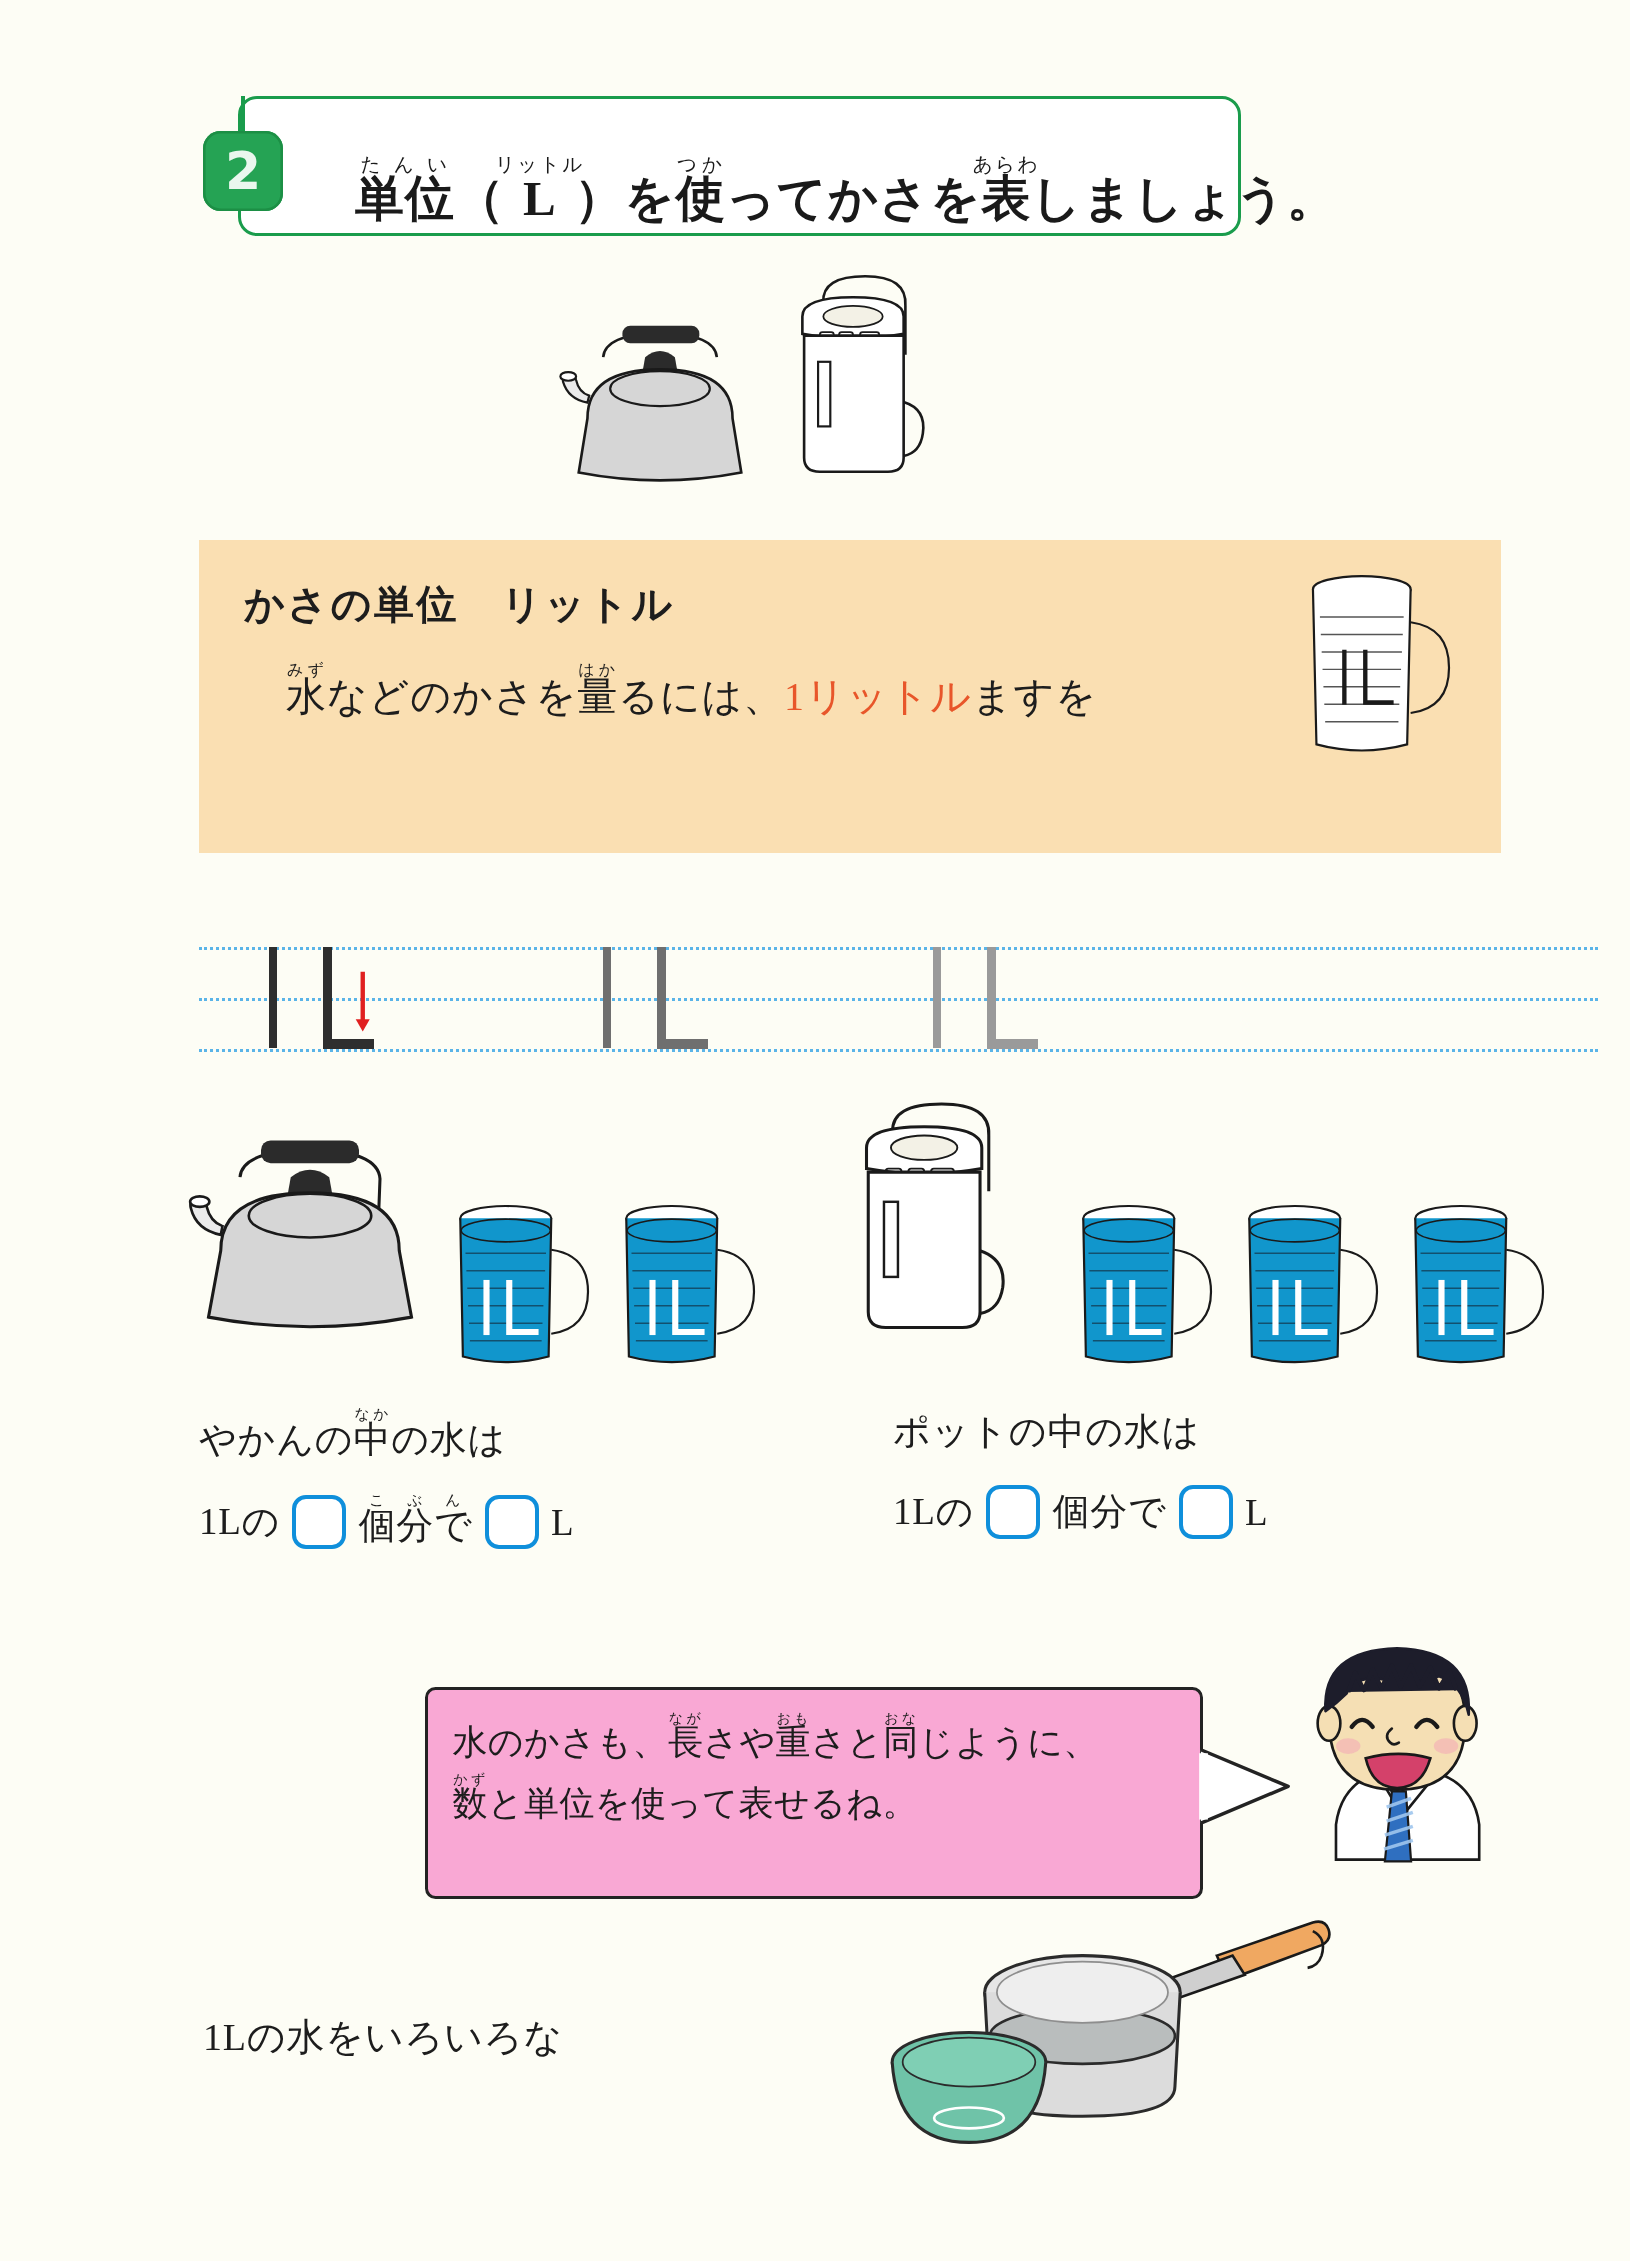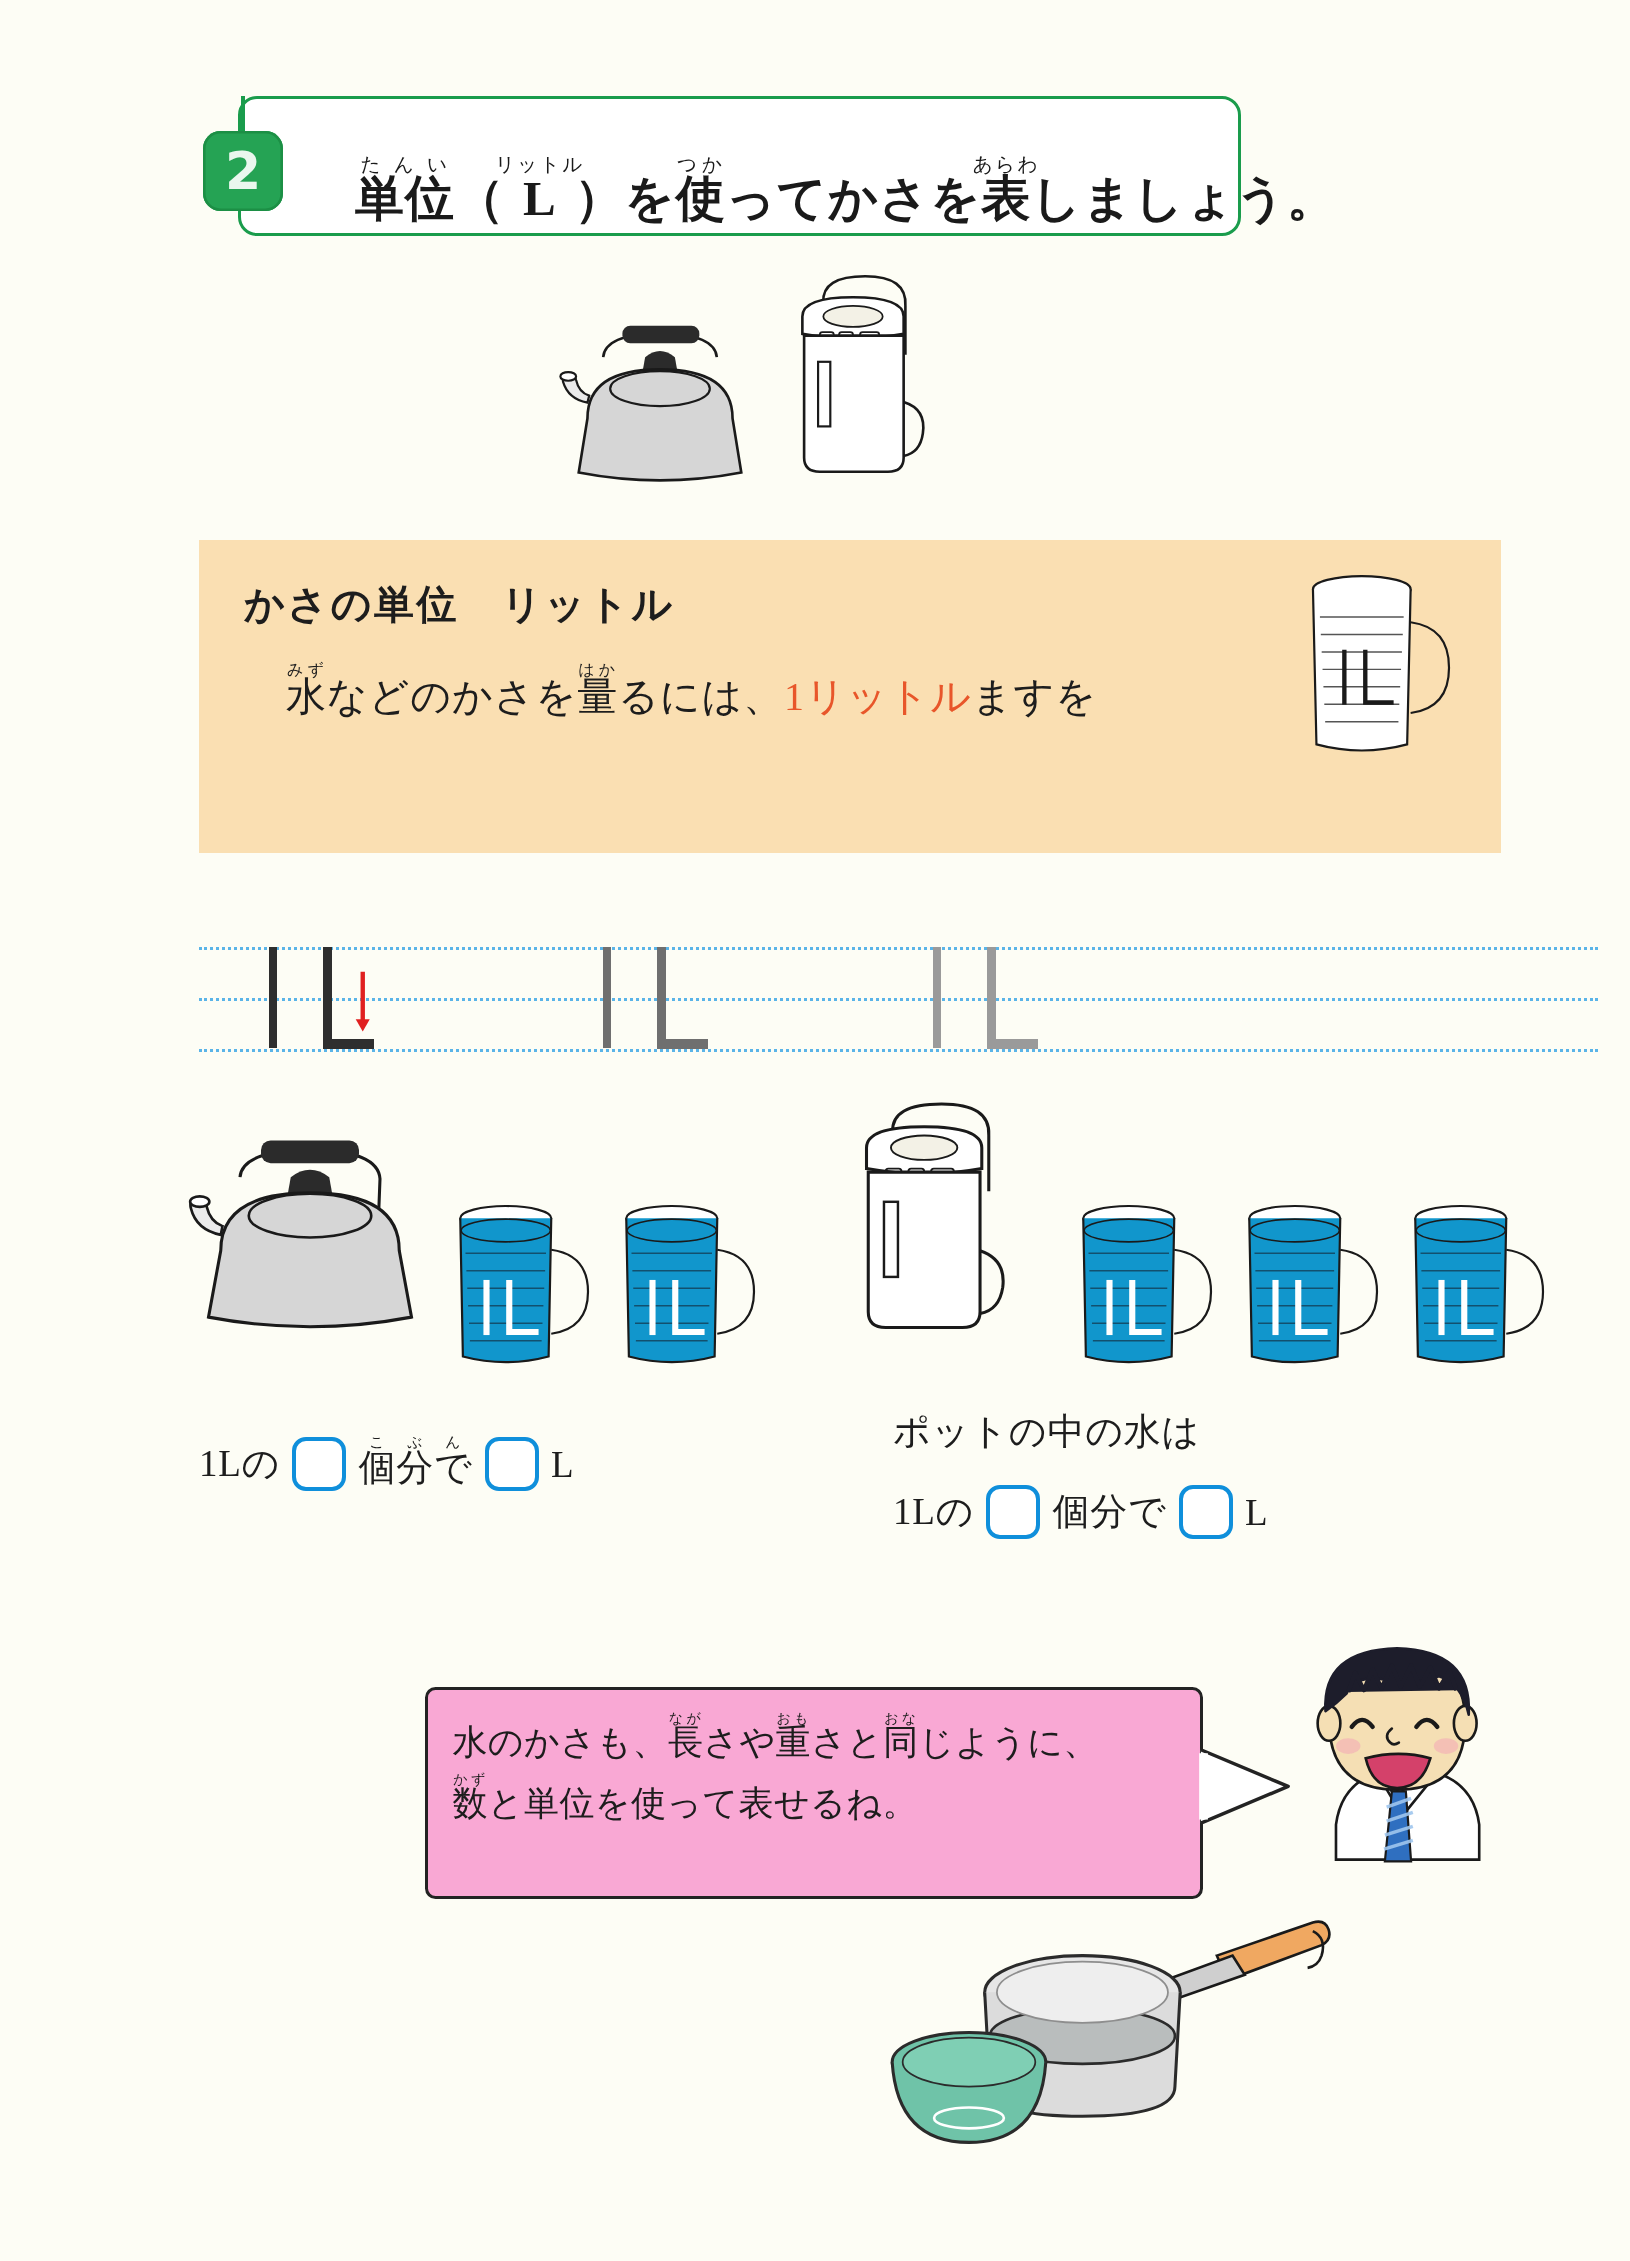--- a/index.html
+++ b/index.html
@@ -356,20 +356,23 @@
           <path d="M25 162 h82"></path>
       </g>
       <g stroke="#fff" stroke-width="7" fill="none" stroke-linecap="square">
         <path d="M44 96 v56"></path>
           <path d="M70 96 v56 h30"></path>
       </g>
     </svg>
   </div>
 
   <div class="cap-a">
+    <div class="cap-title">
+      <span>やかんの</span><ruby><span>中</span><rt>なか</rt></ruby><span>の水は</span>
+    </div>
     <div class="cap-ans">
       <span>1Lの</span>
       <span class="blank"></span>
       <ruby><span>個分で</span><rt>こぶん</rt></ruby>
       <span class="blank"></span>
       <span>L</span>
     </div>
   </div>
 
   <div class="cap-b">
@@ -420,20 +423,21 @@
       <path d="M66 104 q12 -16 24 0" fill="none" stroke="#1a1a1a" stroke-width="5" stroke-linecap="round"></path>
       <path d="M140 104 q12 -16 24 0" fill="none" stroke="#1a1a1a" stroke-width="5" stroke-linecap="round"></path>
       <path d="M112 106 q-10 8 -2 16 q4 4 10 0" fill="none" stroke="#1a1a1a" stroke-width="3" stroke-linecap="round"></path>
       <path d="M82 140 q38 -10 74 0 q-10 34 -38 34 q-28 0 -36 -34 z" fill="#d4416a" stroke="#1a1a1a" stroke-width="3"></path>
       <ellipse cx="62" cy="126" rx="14" ry="9" fill="#f3b6b6" opacity=".75"></ellipse>
       <ellipse cx="174" cy="126" rx="14" ry="9" fill="#f3b6b6" opacity=".75"></ellipse>
     </svg>
   </div>
 
   <div class="bottom-text">
+    <div>1Lの水をいろいろな</div>
   </div>
 
   <div class="cookware">
     <svg width="542" height="288" viewBox="0 0 620 330">
       <g>
         <path d="M382 58 l110 -38 q14 -4 18 8 q4 12 -8 18 l-108 40 z" fill="#f0a861" stroke="#1a1a1a" stroke-width="3"></path>
         <path d="M492 30 q16 8 10 28 q-4 12 -16 14" fill="none" stroke="#1a1a1a" stroke-width="3"></path>
         <path d="M318 88 l82 -30 l14 22 l-80 28 z" fill="#cfcfcf" stroke="#1a1a1a" stroke-width="3"></path>
         <ellipse cx="228" cy="100" rx="112" ry="42" fill="#e6e6e6" stroke="#2b2b2b" stroke-width="3.5"></ellipse>
         <path d="M116 100 l6 108 q0 34 106 34 q106 0 106 -34 l6 -108" fill="#dcdcdc" stroke="#2b2b2b" stroke-width="3.5"></path>

